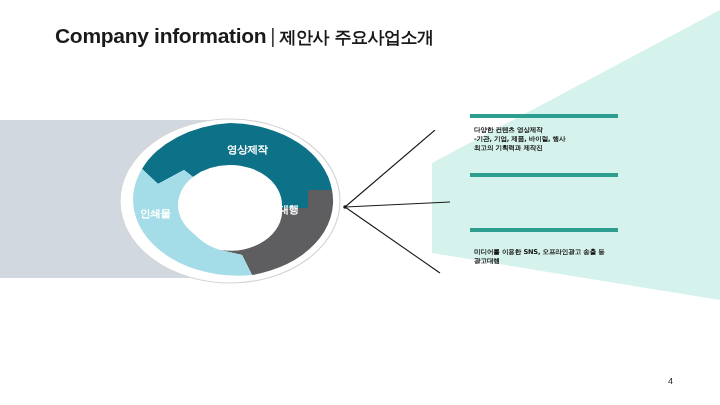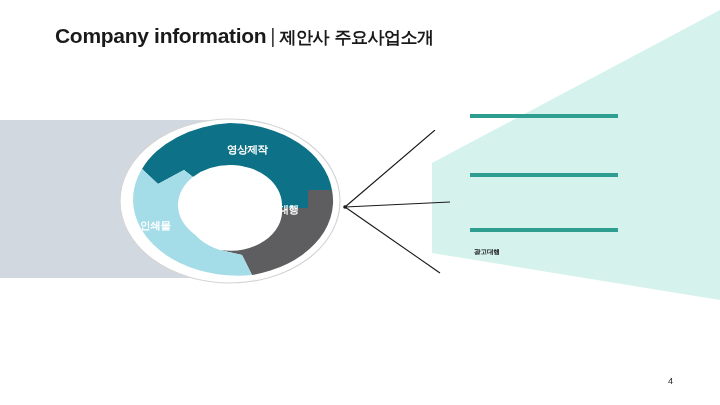--- a/index.html
+++ b/index.html
@@ -50,21 +50,21 @@
     width:236px;height:178px;
   }
   .seg-label{
     position:absolute;
     font-family:"DejaVu Sans","Liberation Sans",sans-serif;
     font-size:10.5px;font-weight:bold;letter-spacing:-0.3px;
     white-space:nowrap;
   }
   #lbl-video{left:183px;top:143px;color:#ffffff;margin-left:44px;}
   #lbl-ad{left:258px;top:203px;color:#ffffff;}
-  #lbl-print{left:140px;top:207px;color:#ffffff;margin-top:12px;}
+  #lbl-print{left:140px;top:207px;color:#ffffff;}
 
   
   #connectors{position:absolute;left:330px;top:130px;width:120px;height:160px;}
 
   
   .tbar{
     position:absolute;height:4px;background:#2e9e90;
   }
   #bar1{left:470px;top:114px;width:148px;}
   #bar2{left:470px;top:173px;width:148px;}
@@ -156,21 +156,27 @@
     <line x1="15" y1="77" x2="105" y2="0" stroke="#1a1a1a" stroke-width="1.1"></line>
     <line x1="15" y1="77" x2="120" y2="72" stroke="#1a1a1a" stroke-width="1.1"></line>
     <line x1="15" y1="77" x2="110" y2="143" stroke="#1a1a1a" stroke-width="1.1"></line>
     <circle cx="15" cy="77" r="1.8" fill="#1a1a1a"></circle>
   </svg>
 
   <div class="tbar" id="bar1"></div>
   <div class="tbar" id="bar2"></div>
   <div class="tbar" id="bar3"></div>
 
+  <div class="tblock" id="txt1">
+    <div>다양한 컨텐츠 영상제작</div>
+    <div>-기관, 기업, 제품, 바이럴, 행사</div>
+    <div>최고의 기획력과 제작진</div>
+  </div>
 
 
   <div class="tblock" id="txt3">
+    <div>미디어를 이용한  SNS, 오프라인광고 송출 등</div>
     <div>광고대행</div>
   </div>
 
   <div id="pageno">4</div>
 
 </div>
 
 </body></html>

